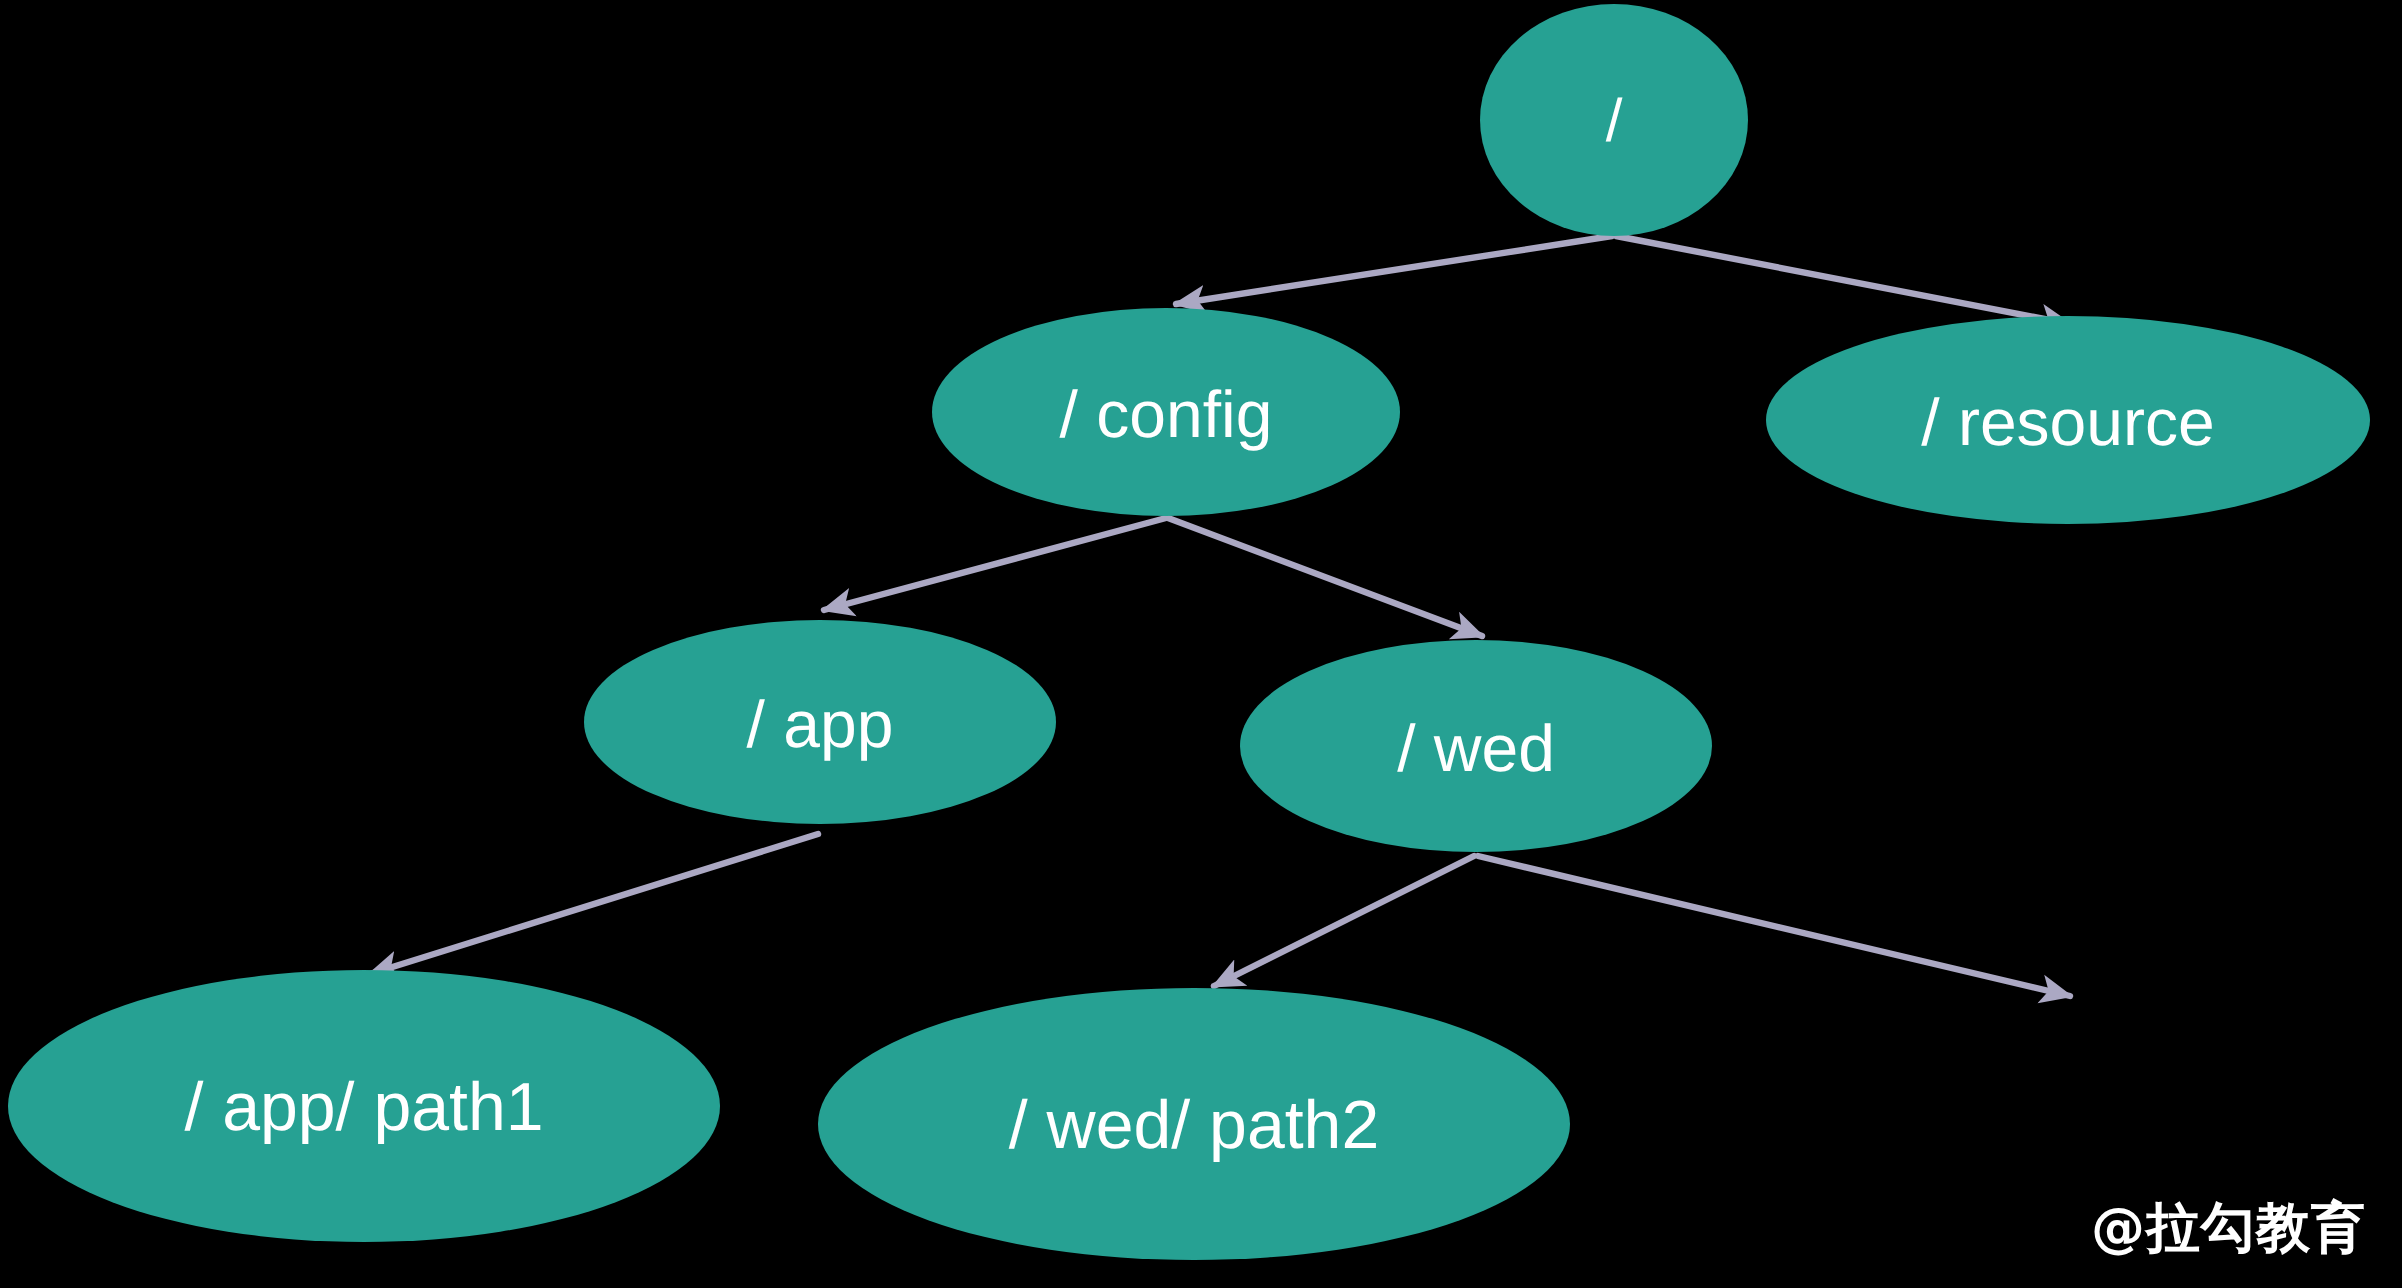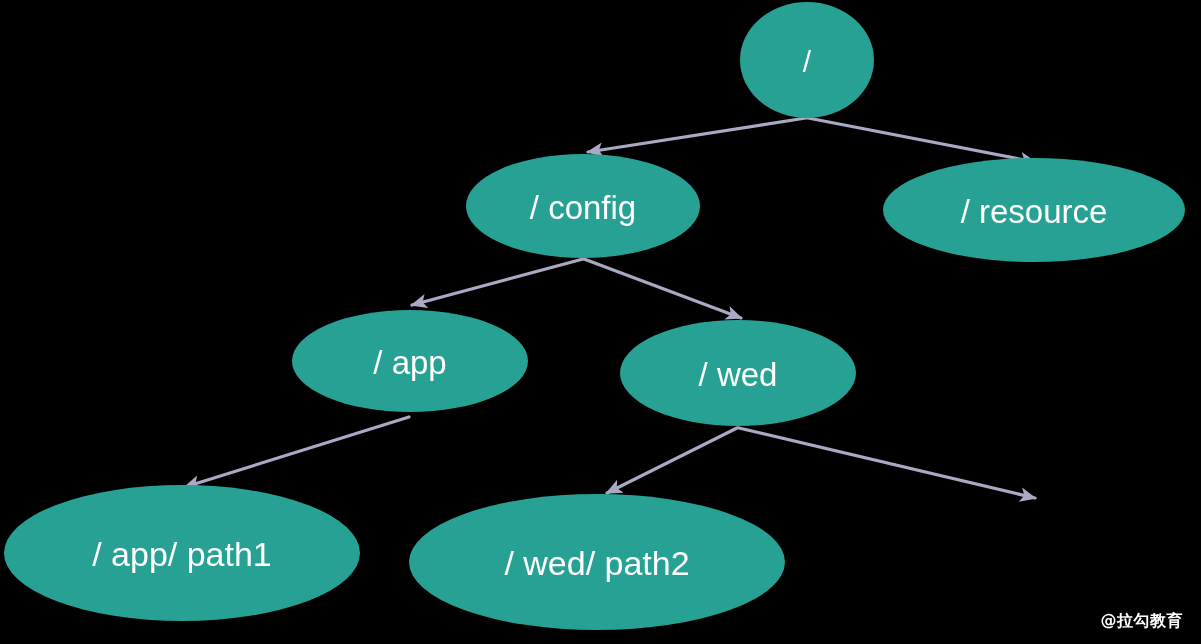--- a/index.html
+++ b/index.html
@@ -33,21 +33,21 @@
     text-anchor: middle;
     dominant-baseline: central;
   }
   .watermark {
     position: absolute;
     right: 18px;
     bottom: 12px;
     color: #ffffff;
     font-family: "DejaVu Sans", sans-serif;
     font-weight: 700;
-    font-size: 16px;
+    font-size: 27px;
     letter-spacing: 0.5px;
     white-space: nowrap;
     text-shadow: 0 0 2px rgba(0,0,0,0.9);
   }
 </style>
 </head>
 <body>
 
 <div id="canvas">
 

